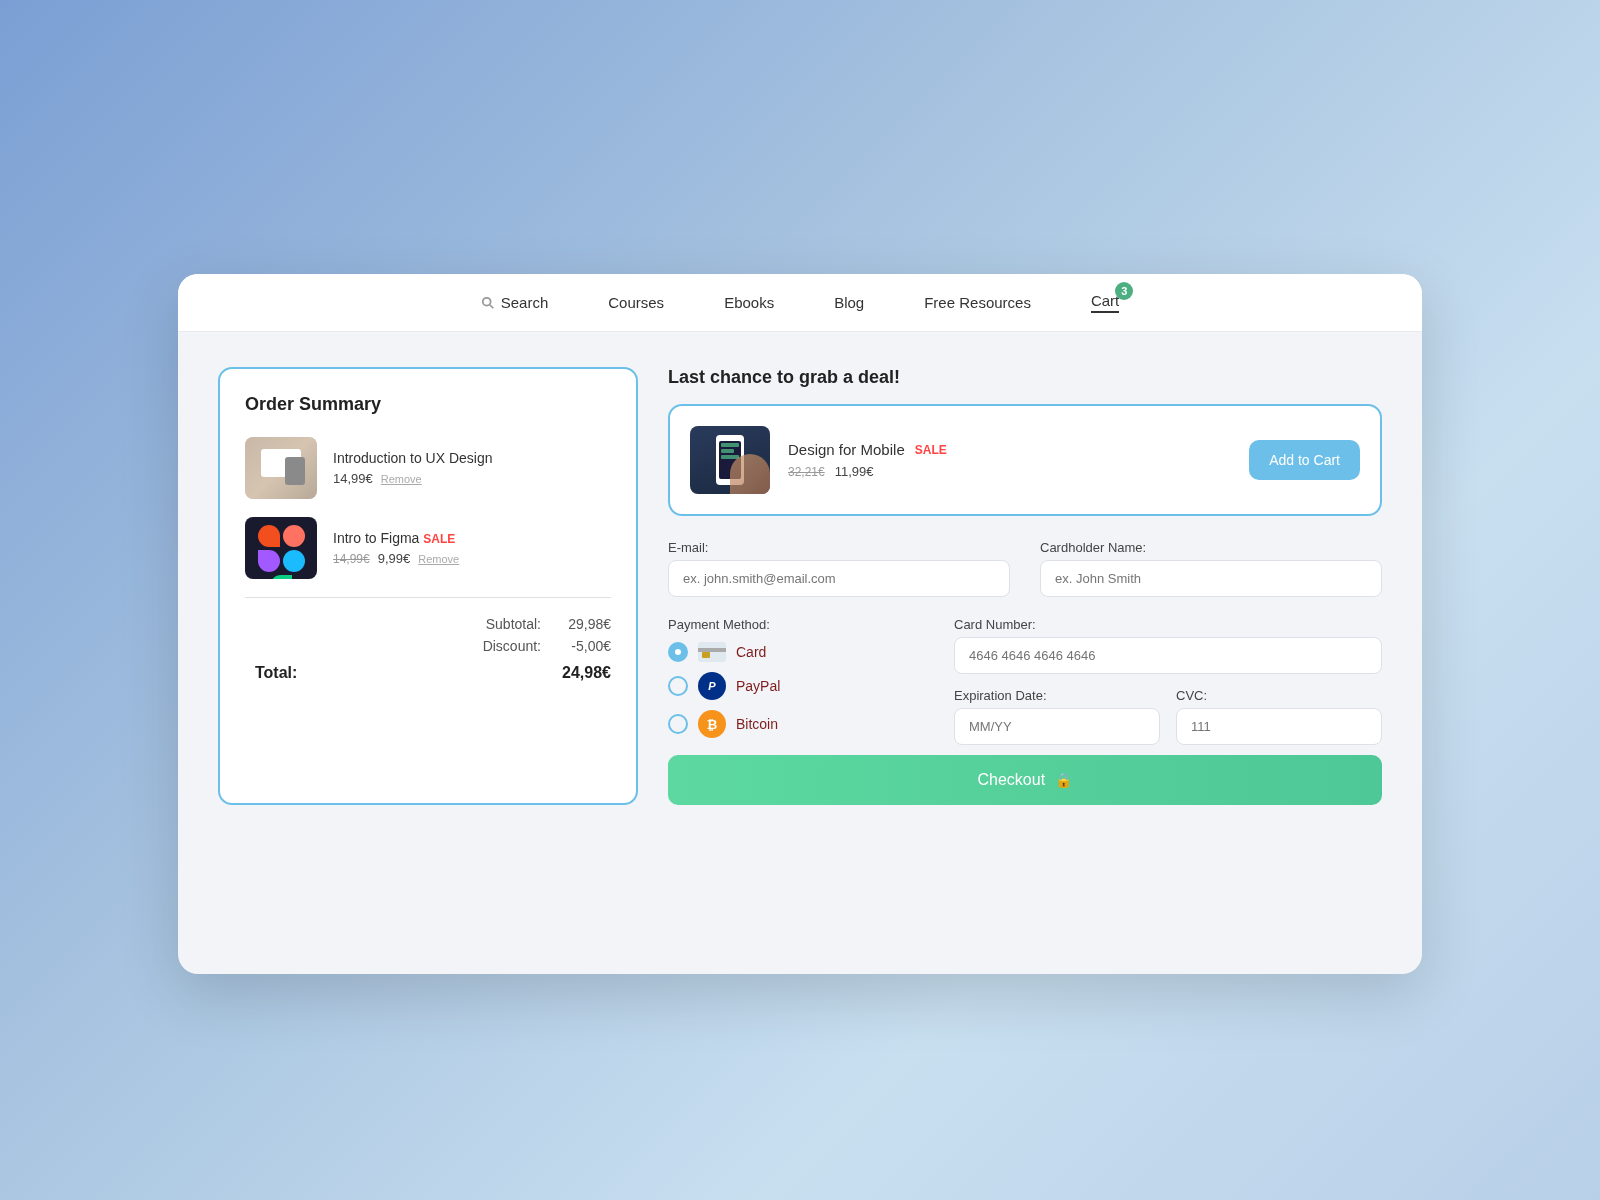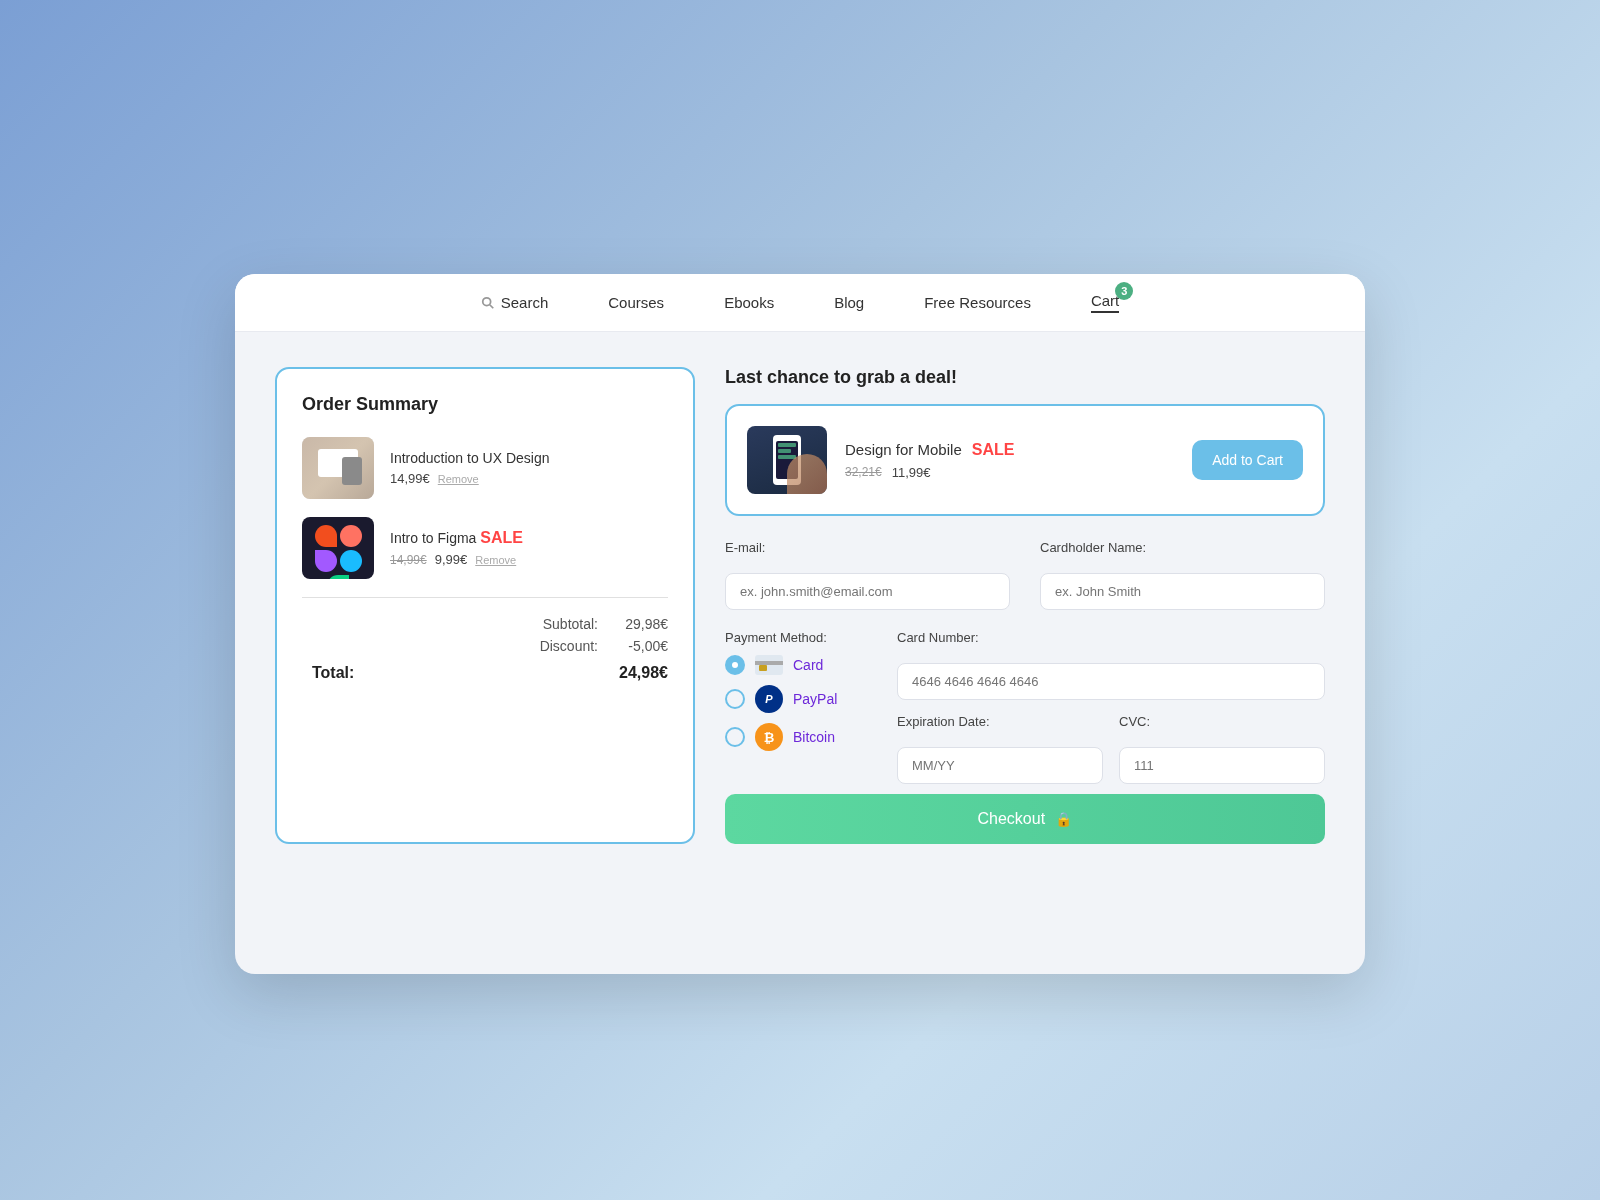--- a/index.html
+++ b/index.html
@@ -10,21 +10,21 @@
       background: linear-gradient(135deg, #7b9fd4 0%, #a8c4e0 40%, #c8dff0 70%, #b8d0e8 100%);
       display: flex;
       align-items: center;
       justify-content: center;
       font-family: -apple-system, BlinkMacSystemFont, 'Segoe UI', Arial, sans-serif;
     }
 
     .window {
       background: #f2f4f8;
       border-radius: 20px;
-      width: 1130px;
+      width: 1244px;
       min-height: 700px;
       box-shadow: 0 20px 60px rgba(0,0,0,0.15);
       overflow: hidden;
       margin-top: 48px;
     }
 
     
     .nav {
       background: #fff;
       display: flex;
@@ -191,21 +191,21 @@
       color: #444;
     }
 
     .item-price-old {
       font-size: 12px;
       color: #999;
       text-decoration: line-through;
     }
 
     .sale-badge {
-      font-size: 16px;
+      font-size: 12px;
       font-weight: 700;
       color: #FF4444;
     }
 
     .remove-link {
       font-size: 11px;
       color: #aaa;
       text-decoration: underline;
       cursor: pointer;
     }
@@ -358,21 +358,21 @@
     .form-grid {
       display: grid;
       grid-template-columns: 1fr 1fr;
       gap: 16px 30px;
       margin-bottom: 20px;
     }
 
     .form-group {
       display: flex;
       flex-direction: column;
-      gap: 18px;
+      gap: 5px;
     }
 
     .form-label {
       font-size: 13px;
       color: #444;
       font-weight: 500;
     }
 
     .form-input {
       border: 1.5px solid #dde0e8;
@@ -479,21 +479,21 @@
       display: flex;
       align-items: center;
       justify-content: center;
       color: #fff;
       font-size: 13px;
       font-weight: 900;
     }
 
     .payment-name {
       font-size: 14px;
-      color: #6d28d9;
+      color: #7f1d1d;
     }
 
     
     .checkout-btn {
       width: 100%;
       background: linear-gradient(90deg, #5cd8a0, #4ec896);
       color: #fff;
       border: none;
       border-radius: 10px;
       padding: 16px;

